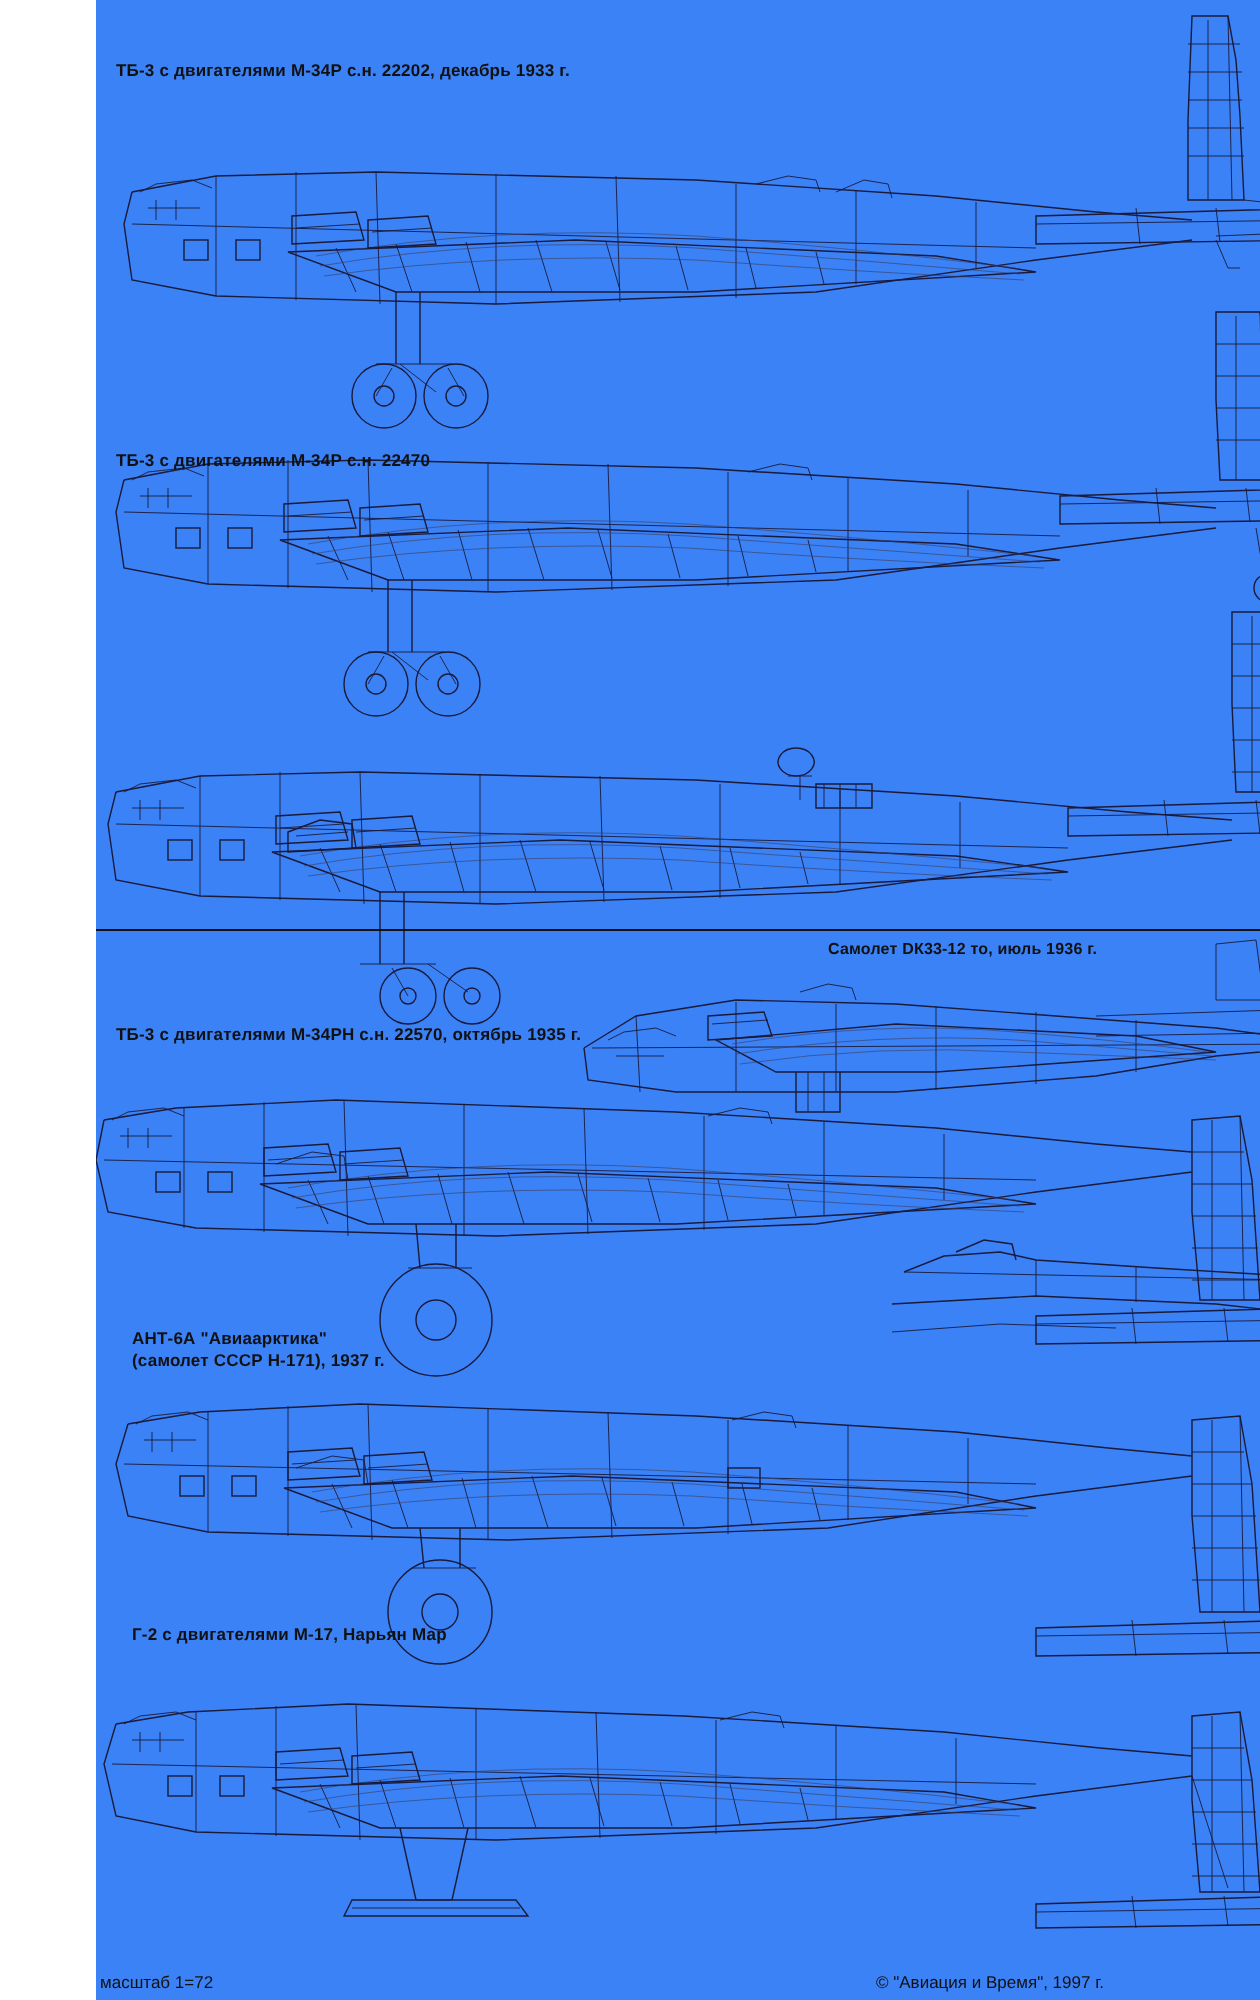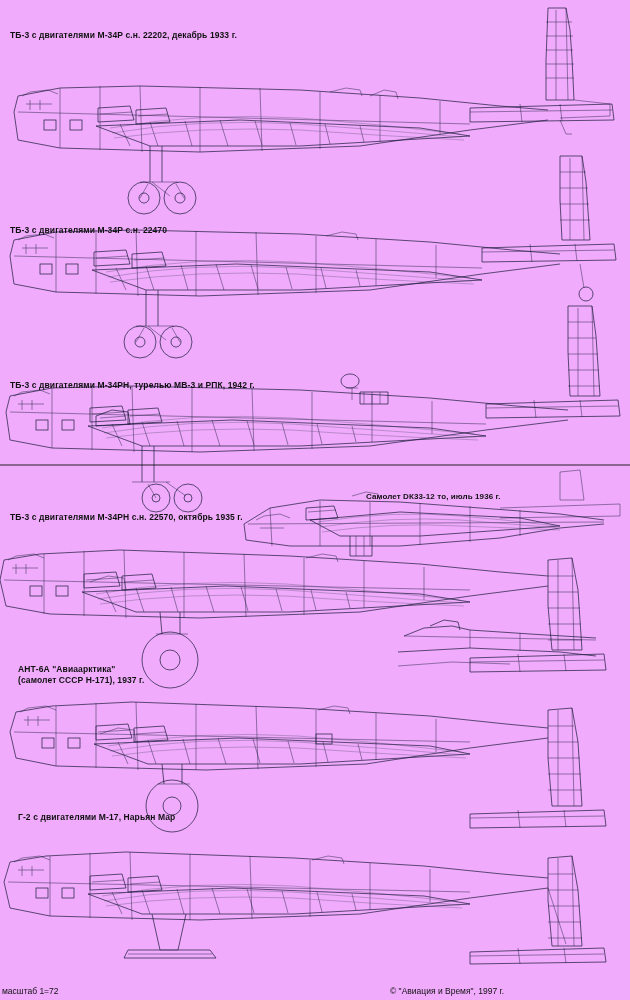--- a/index.html
+++ b/index.html
@@ -1,21 +1,21 @@
 <!DOCTYPE html>
 <html><head>
 <meta charset="utf-8">
 <style>
   html,body{margin:0;padding:0;background:#ffffff;}
   body{
     width:630px;height:1000px;position:relative;overflow:hidden;
     font-family:"Liberation Sans",sans-serif;
     color:#111;
   }
-  .sheet{position:absolute;inset:0;background:#f0abfc;}
+  .sheet{position:absolute;inset:0;background:#3b82f6;margin-left:48px;}
   .caption{
     position:absolute;
     font-size:8.5px;
     font-weight:bold;
     line-height:1.25;
     letter-spacing:0.1px;
     color:#111;
     white-space:pre;
   }
   .caption.small{font-size:8px;}
@@ -267,22 +267,21 @@
       <path class="ln-thin" d="M128 954 L212 954"></path>
       <path class="ln-thin" d="M160 950 L178 950"></path>
       <path class="ln-thin" d="M312 860 L328 856 L342 858 L344 864"></path>
       <path class="ln-thin" d="M548 888 L566 944"></path>
     </g>
 
   </svg>
 
   <div class="caption" style="left:10px;top:30px;">ТБ-3 с двигателями М-34Р с.н. 22202, декабрь 1933 г.</div>
   <div class="caption" style="left:10px;top:225px;text-align:center;">ТБ-3 с двигателями М-34Р с.н. 22470</div>
-  <div class="caption" style="left:10px;top:380px;">ТБ-3 с двигателями М-34РН, турелью МВ-3 и РПК, 1942 г.</div>
-  <div class="caption small" style="left:366px;top:492px;">Самолет DК33-12 то, июль 1936 г.</div>
+  <div class="caption small" style="left:366px;top:470px;">Самолет DК33-12 то, июль 1936 г.</div>
   <div class="caption" style="left:10px;top:512px;">ТБ-3 с двигателями М-34РН с.н. 22570, октябрь 1935 г.</div>
   <div class="caption" style="left:18px;top:664px;">АНТ-6А "Авиаарктика"
 (самолет СССР Н-171), 1937 г.</div>
   <div class="caption" style="left:18px;top:812px;">Г-2 с двигателями М-17, Нарьян Мар</div>
 
   <div class="footer left">масштаб 1=72</div>
   <div class="footer right">©  "Авиация и Время", 1997 г.</div>
 
 </div>
 

